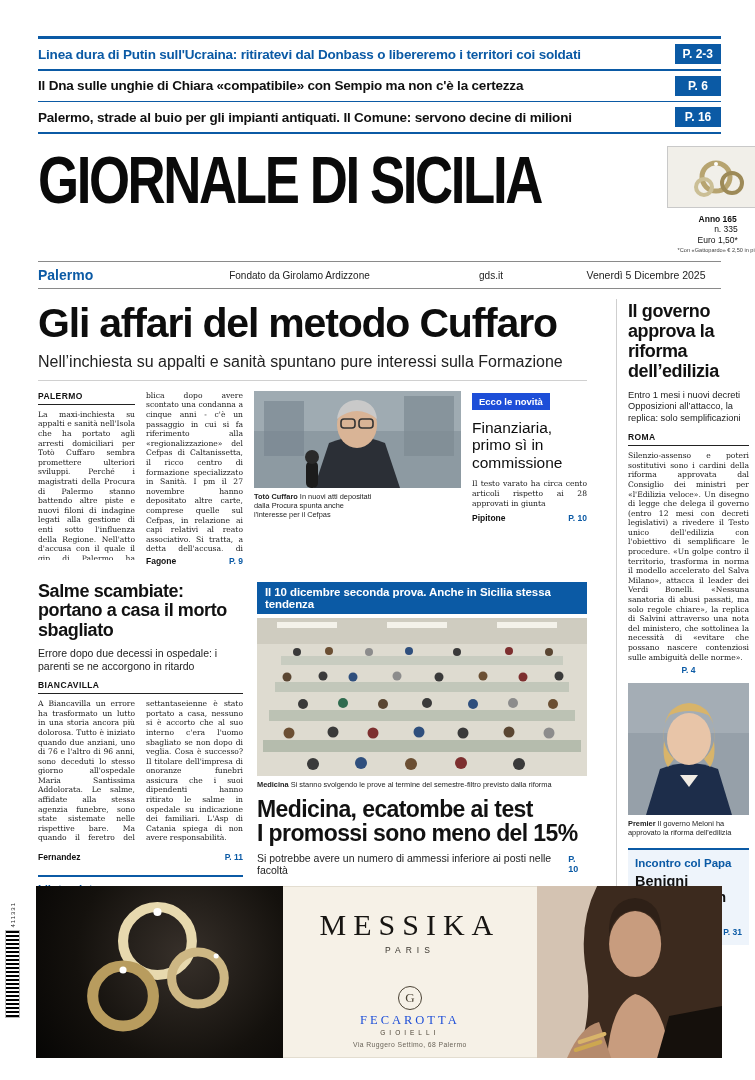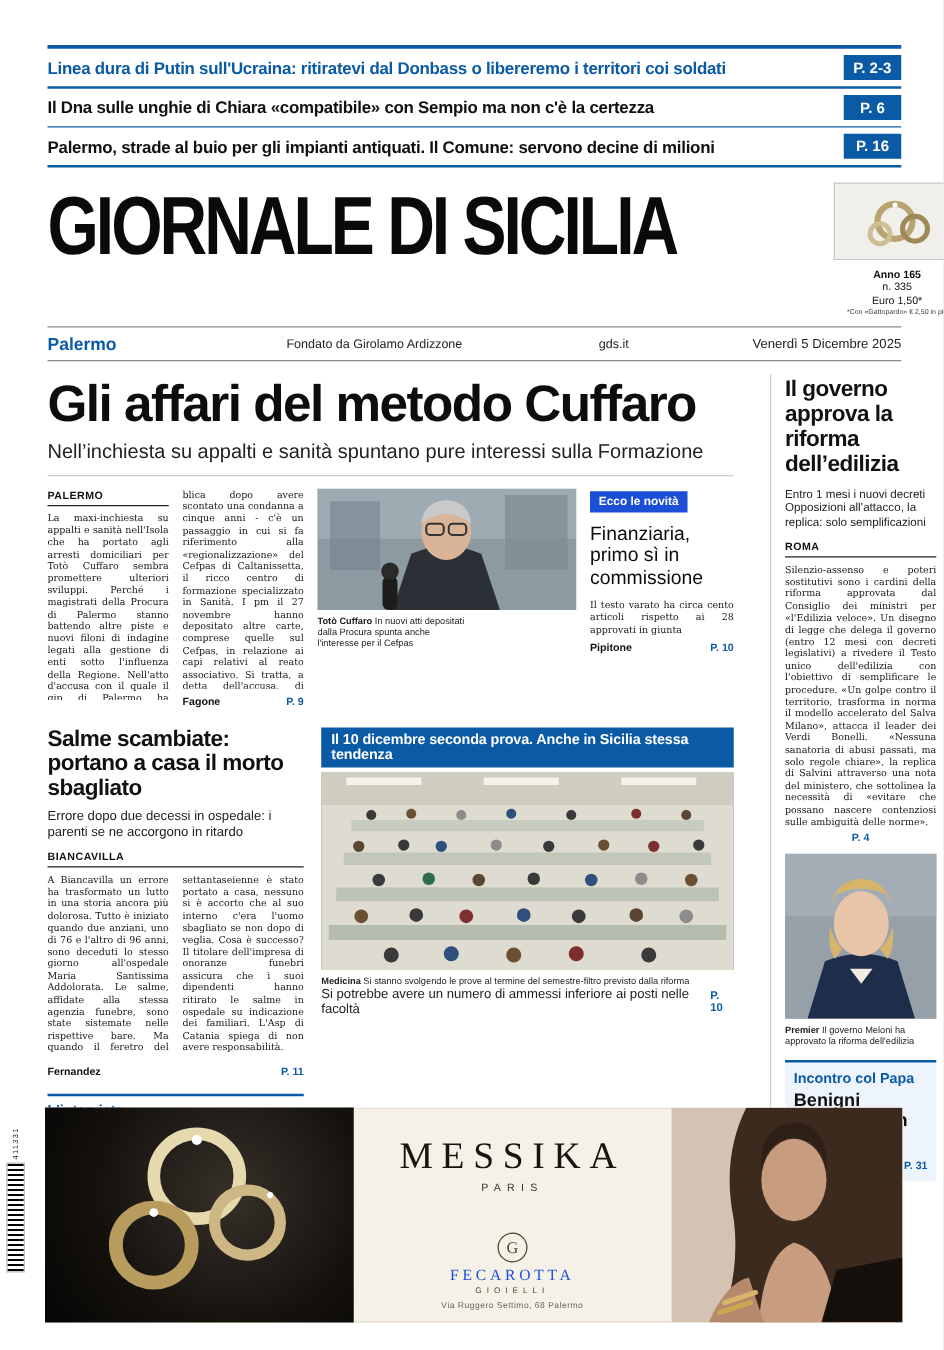--- a/index.html
+++ b/index.html
@@ -15,30 +15,30 @@
   .strip.first .strip-text{color:#0b5aa5;}
   .badge{background:#0b5aa5;color:#fff;font-weight:bold;font-size:12px;padding:3px 8px;min-width:30px;text-align:center;}
 
   
   .masthead{display:flex;justify-content:space-between;align-items:flex-start;margin-top:12px;}
   .mast-title{font-size:66px;font-weight:900;letter-spacing:-3px;line-height:1.05;white-space:nowrap;
               transform:scaleX(0.80);transform-origin:left center;color:#0a0a0a;}
   .mast-right{width:104px;display:flex;flex-direction:column;align-items:center;}
   .mast-ad{width:100px;height:60px;border:1px solid #c9c9c9;background:#f1efe9;}
   .anno{margin-top:6px;text-align:center;font-size:8.5px;line-height:10.5px;font-weight:bold;}
-  .anno .light{font-weight:normal;}
+  .anno .light{font-weight:normal;text-align:right;}
   .price-note{font-size:5.6px;color:#444;margin-top:2px;text-align:center;font-weight:normal;}
 
   
   .dateline{display:flex;align-items:center;margin-top:8px;border-top:1px solid #8a8a8a;border-bottom:1px solid #8a8a8a;
             padding:5px 0;font-size:10px;color:#222;}
   .dl-city{color:#0b5aa5;font-weight:bold;font-size:14px;flex:0 0 150px;}
   .dl-founded{flex:1;text-align:center;}
   .dl-site{flex:0 0 160px;text-align:center;}
-  .dl-date{flex:0 0 150px;text-align:right;font-size:10.5px;}
+  .dl-date{flex:0 0 150px;text-align:center;font-size:10.5px;}
 
   
   .body-grid{display:grid;grid-template-columns:1fr 133px;column-gap:29px;margin-top:10px;}
   .sidebar{border-left:1px solid #cfcfcf;padding-left:11px;}
 
   h1.lead-h{font-size:41px;font-weight:800;letter-spacing:-1.2px;line-height:1.02;margin:4px 0 8px 0;color:#0d0d0d;}
   .subhead{font-size:16px;color:#222;padding-bottom:9px;border-bottom:1px solid #d0d0d0;}
 
   .lead-grid{display:grid;grid-template-columns:97px 97px 207px 1fr;column-gap:11px;margin-top:10px;}
   .kicker{font-size:8.5px;font-weight:bold;letter-spacing:0.4px;border-bottom:1px solid #222;padding-bottom:3px;margin-bottom:5px;}
@@ -270,20 +270,24 @@
                   <circle cx="104" cy="145" r="6" fill="#2f4f7d"></circle>
                 <circle cx="154" cy="146" r="6" fill="#6b4f33"></circle>
                   <circle cx="204" cy="145" r="6" fill="#7d2f2f"></circle>
                 <circle cx="262" cy="146" r="6" fill="#3a3a3a"></circle>
               </svg>
             </div>
             <div class="caption">
               <b>Medicina</b>
               <span>Si stanno svolgendo le prove al termine del semestre-filtro previsto dalla riforma</span>
             </div>
+            <h2 class="med-h">
+              <div>Medicina, ecatombe ai test</div>
+              <div>I promossi sono meno del 15%</div>
+            </h2>
             <div class="med-sub">
               <span>Si potrebbe avere un numero di ammessi inferiore ai posti nelle facoltà</span>
               <span class="pg">P. 10</span>
             </div>
           </div>
         </div>
       </div>
 
       <aside class="sidebar">
         <h2 class="side-h">Il governo approva la riforma dell’edilizia</h2>

